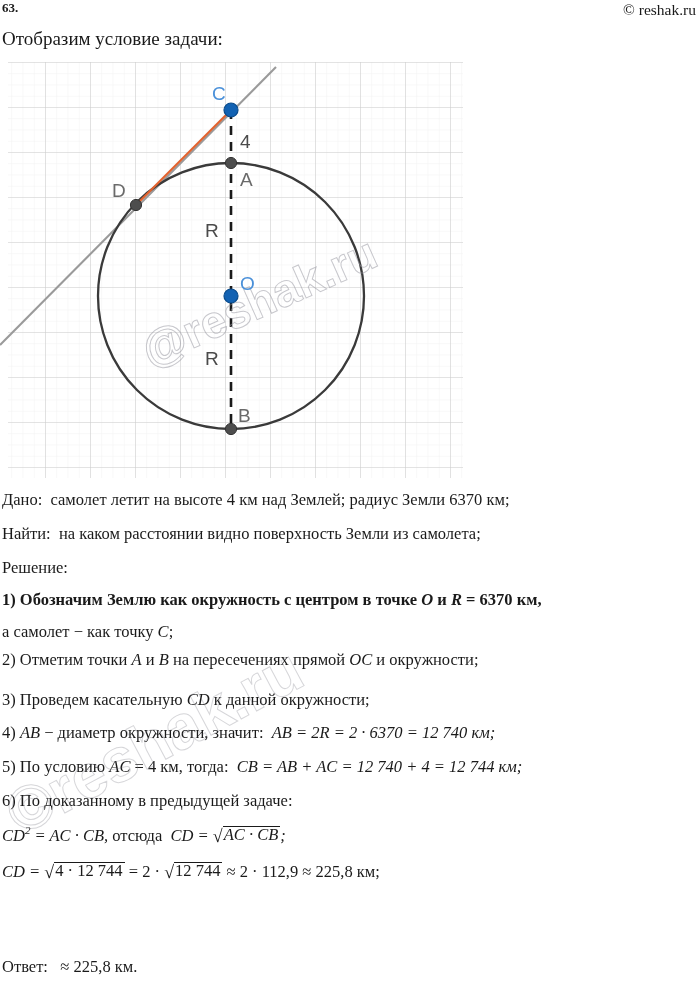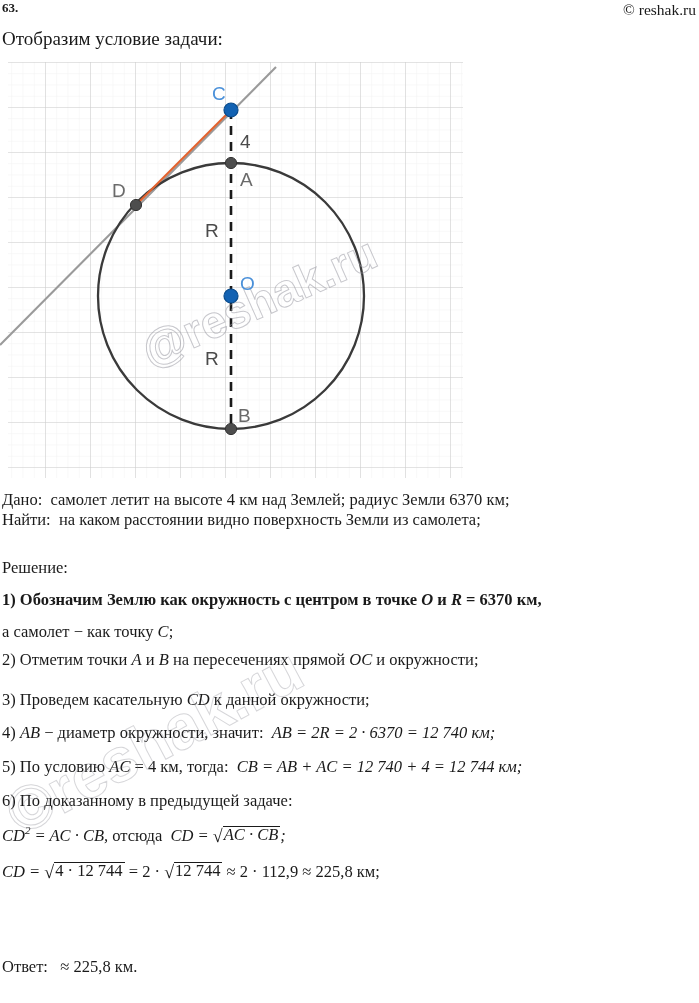--- a/index.html
+++ b/index.html
@@ -153,21 +153,21 @@
   </svg>
 </div>
 
 <div id="solution">
 
   <div class="line" style="top:8px;">
     <span>Дано:</span>&nbsp;
     <span>самолет летит на высоте 4 км над Землей;  радиус Земли 6370 км;</span>
   </div>
 
-  <div class="line" style="top:28px;">
+  <div class="line" style="top:42px;">
     <span>Найти:</span>&nbsp;
     <span>на каком расстоянии видно поверхность Земли из самолета;</span>
   </div>
 
   <div class="line" style="top:76px;">
     <span>Решение:</span>
   </div>
 
   <div class="line" style="top:108px;font-weight:bold;">
     <span>1) Обозначим Землю как окружность с центром в точке</span>

